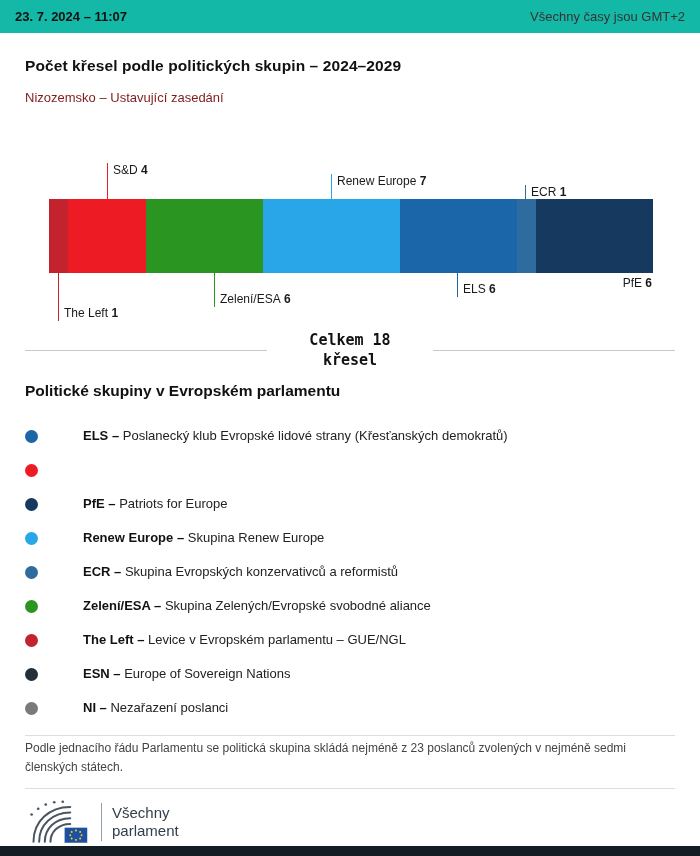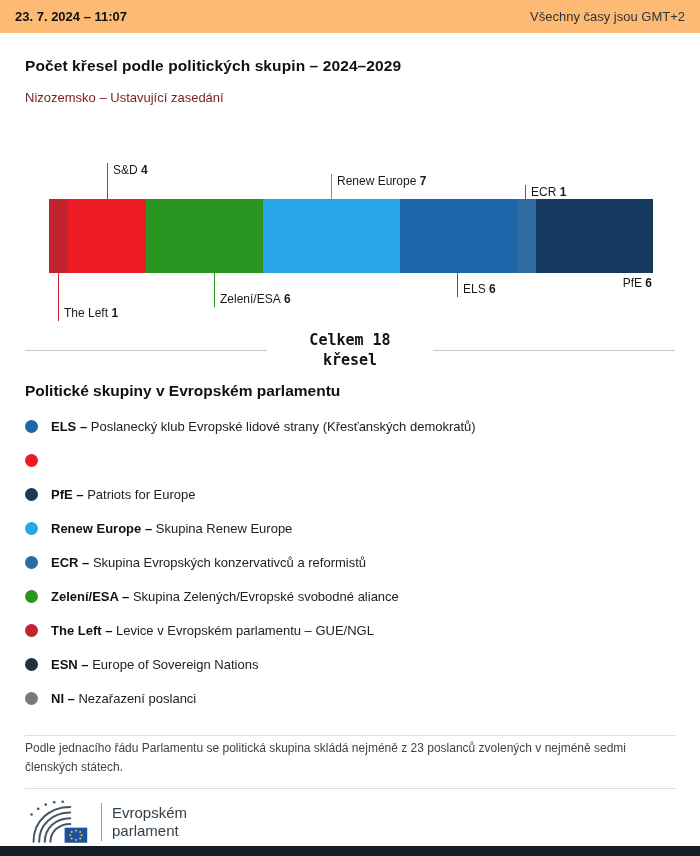--- a/index.html
+++ b/index.html
@@ -1,20 +1,20 @@
 <!DOCTYPE html>
 <html><head>
 <meta charset="utf-8">
 <style>
   * { margin:0; padding:0; box-sizing:border-box; }
   html,body { background:#fff; }
   body { width:700px; margin:0 auto; font-family:"Liberation Sans",sans-serif; color:#1a1a1a; }
   .page { width:700px; height:856px; display:flex; flex-direction:column; overflow:hidden; background:#fff; }
 
-  .topbar { height:33px; flex:0 0 33px; background:#fdba74; display:flex; justify-content:space-between; align-items:center; padding:0 15px; font-size:13px; }
+  .topbar { height:33px; flex:0 0 33px; background:#14b8a6; display:flex; justify-content:space-between; align-items:center; padding:0 15px; font-size:13px; }
   .topbar .dt { font-weight:bold; color:#111; }
   .topbar .tz { color:#333; }
 
   main { flex:1 1 auto; padding:24px 25px 0; }
   h1.title { font-size:15.5px; font-weight:bold; color:#111; letter-spacing:.1px; }
   .subtitle { font-size:13px; font-weight:400; color:#7f1d1d; margin-top:15px; }
 
   .chart { position:relative; height:166px; margin-top:54px; }
   .bar { position:absolute; left:24px; top:40px; width:604px; height:74px; display:flex; }
   .seg { height:100%; }
@@ -23,21 +23,21 @@
   .seg-label.above { border-left:1px solid #444; padding-left:5px; }
   .seg-label.below { top:114px; border-left:1px solid #444; padding-left:5px; display:flex; align-items:flex-end; padding-bottom:1px; }
   .seg-label.no-tick { border:none; padding:0; }
 
   .total { display:flex; align-items:center; margin-top:6px; }
   .total .rule { flex:1 1 auto; height:1px; background:#c9c9c9; }
   .total-text { font-family:"DejaVu Sans Mono",monospace; font-weight:bold; font-size:15px; line-height:1.3; text-align:center; padding:0 42px; color:#111; }
 
   .legend-title { font-size:15.5px; font-weight:bold; margin-top:12px; color:#111; }
   .legend { list-style:none; margin-top:9px; }
-  .legend li { display:flex; align-items:center; height:34px; font-size:13px; color:#222; }
+  .legend li { display:flex; align-items:flex-end; height:34px; font-size:13px; color:#222;gap:32px; }
   .legend b { font-weight:bold; color:#111; }
   .dot { width:13px; height:13px; border-radius:50%; flex:0 0 13px; margin-right:13px; }
 
   hr.div { border:none; border-top:1px solid #ddd; margin-top:20px; }
   .footnote { font-size:12px; color:#444; line-height:1.6; margin-top:3px; padding-bottom:11px; max-width:650px; }
 
   .footer-row { display:flex; justify-content:space-between; align-items:center; margin-top:10px; }
   .source { font-size:13px; color:#222; }
   .source b { font-weight:bold; }
   .ep-logo { display:flex; align-items:center; gap:10px; cursor:pointer; }
@@ -171,21 +171,21 @@
             <circle cx="60" cy="38" r="1"></circle>
             <circle cx="58.5" cy="41.5" r="1"></circle>
             <circle cx="54" cy="43" r="1"></circle>
             <circle cx="49.5" cy="41.5" r="1"></circle>
             <circle cx="48" cy="38" r="1"></circle>
             <circle cx="49.5" cy="34.5" r="1"></circle>
           </g>
         </svg>
         <span class="sep"></span>
         <span class="ep-name">
-          <span>Evropském</span><br>
+          <span>Všechny</span><br>
           <span>parlament</span>
         </span>
       </span>
     </div>
   </main>
 
   <div class="bottombar"></div>
 </div>
 
 </body></html>

